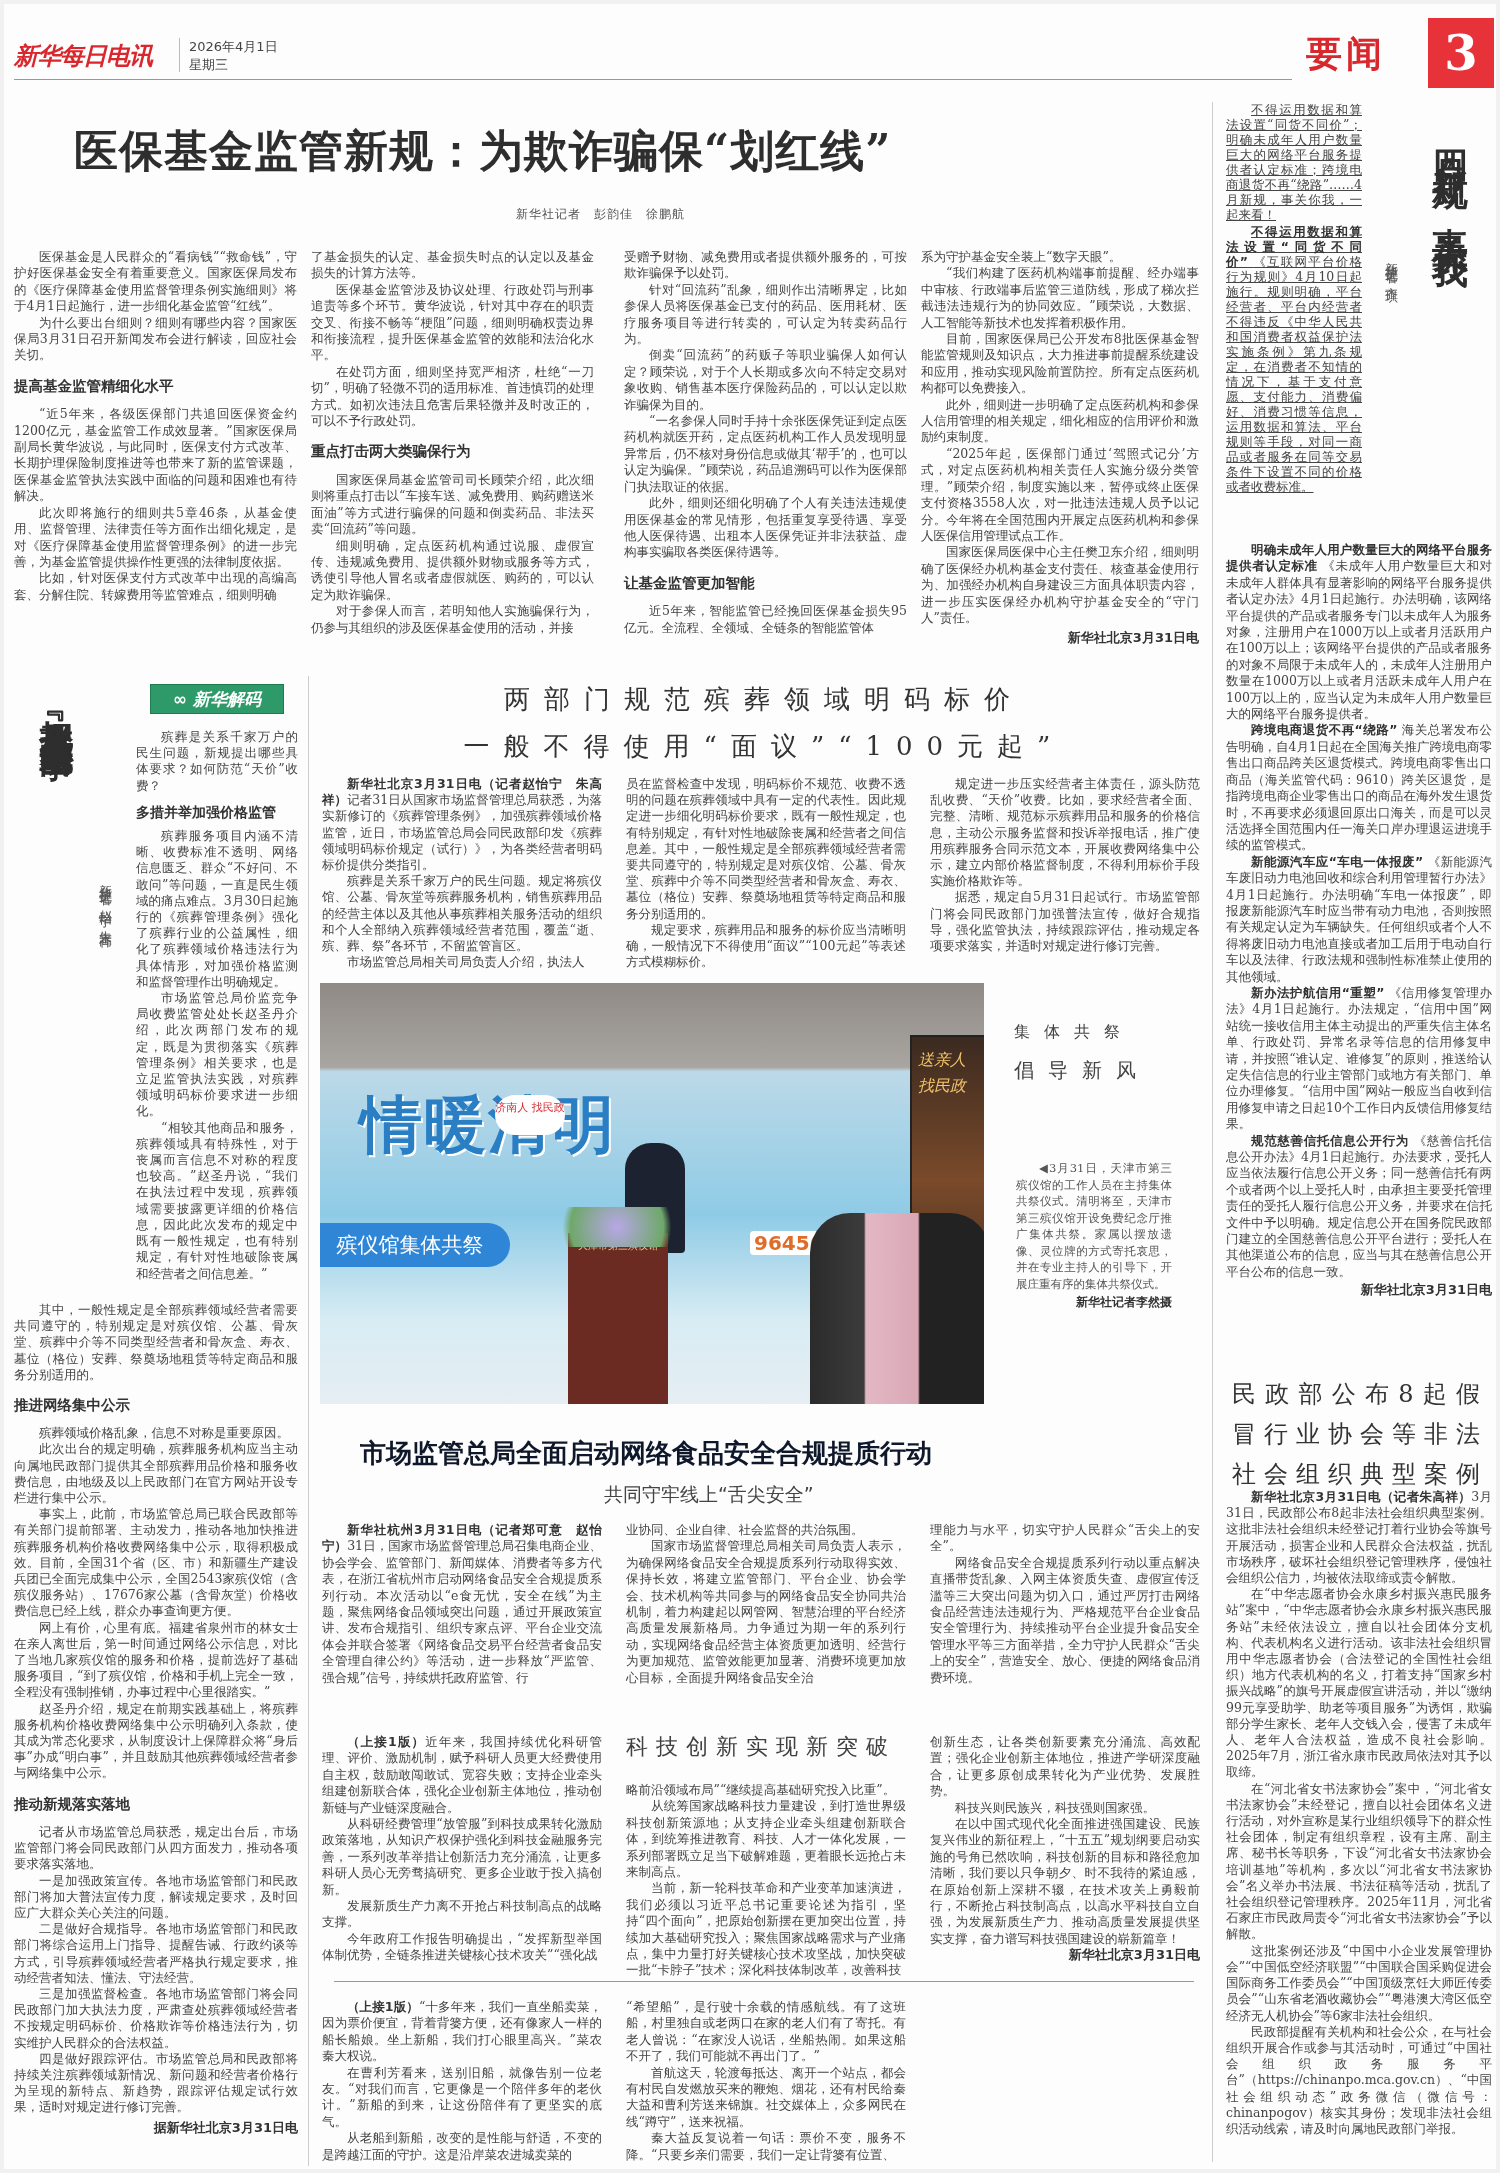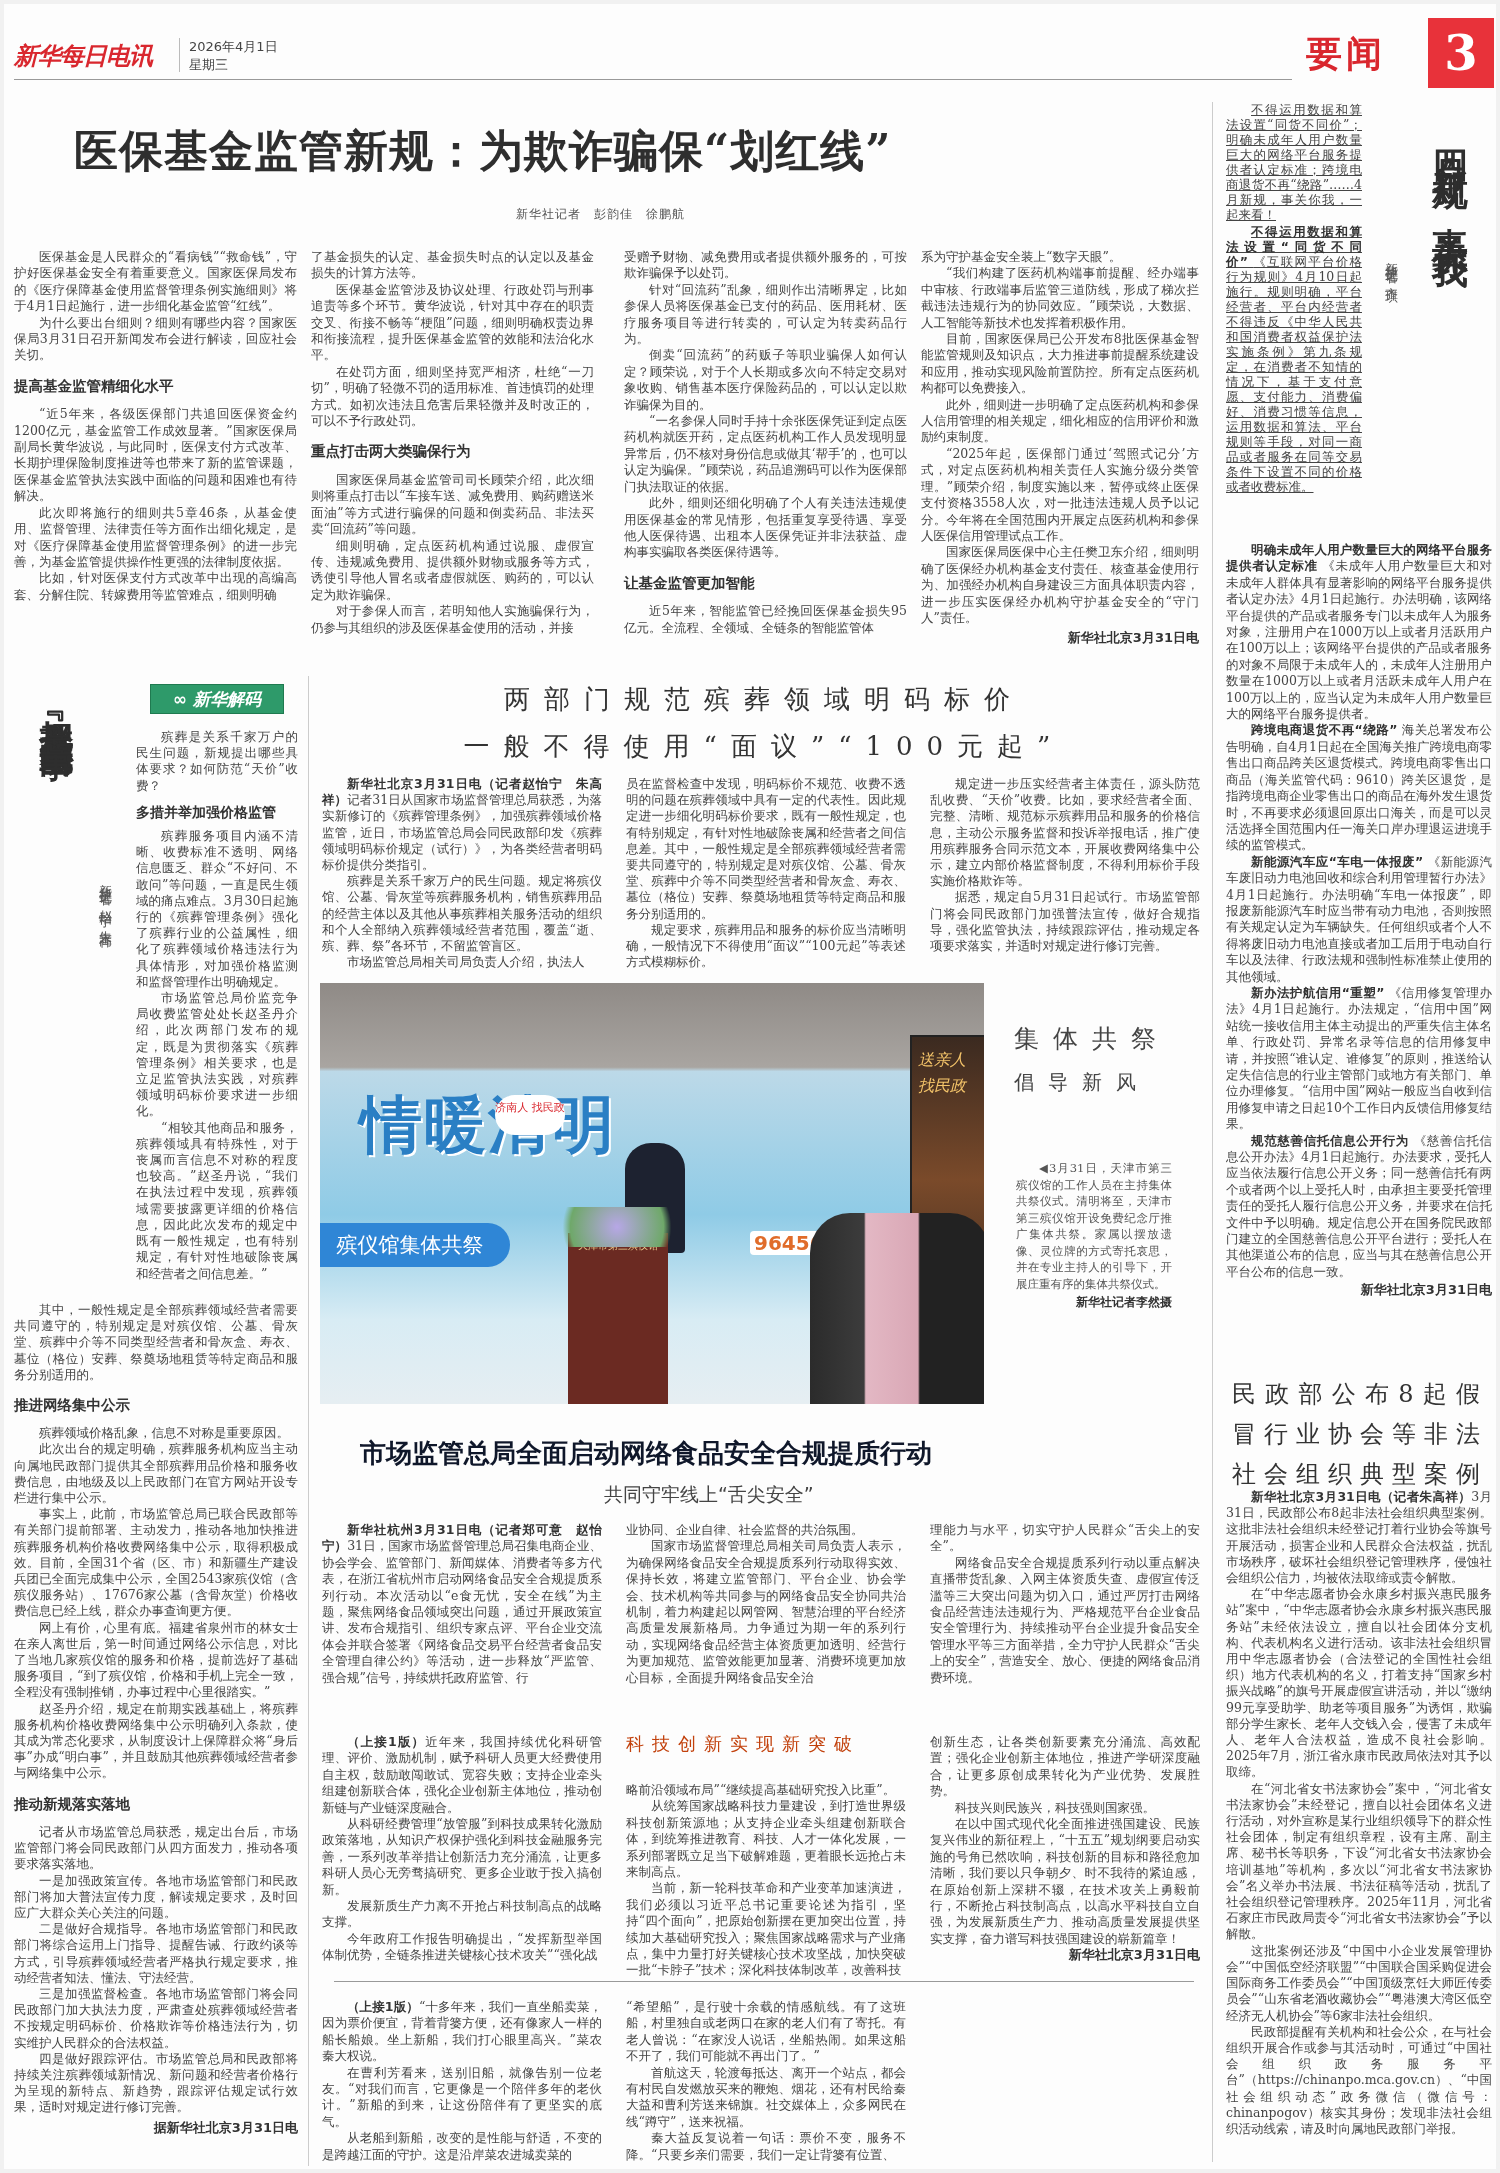--- a/index.html
+++ b/index.html
@@ -162,21 +162,21 @@
       <div style="color:#f4c46a;font-size:16px;font-style:italic;padding:10px 6px;line-height:26px;">送亲人 找民政</div>
     </div>
     <div class="abs" style="left:305px;top:160px;width:60px;height:110px;background:#1d2230;border-radius:26px 26px 4px 4px;"></div>
     <div class="abs" style="left:248px;top:250px;width:100px;height:180px;background:#6b2a22;">
       <div style="color:#e9c98c;font-size:10px;text-align:center;padding-top:6px;">天津市第三殡仪馆</div>
     </div>
     <div class="abs" style="left:222px;top:224px;width:150px;height:40px;background:radial-gradient(circle,#b7a7e6 0%,#6fa86a 60%,transparent 70%);"></div>
     <div class="abs" style="left:490px;top:230px;width:180px;height:200px;background:linear-gradient(90deg,#2b2b2b 0%,#3c3c3c 30%,#e3b8c4 31%,#d9a7b5 60%,#222 61%);border-radius:40px 40px 0 0;"></div>
   </div>
   <div class="abs" style="left:1010px;top:1018px;width:170px;">
-    <div style="font-size:25px;letter-spacing:14px;color:#444;">集体共祭</div>
+    <div style="font-size:16px;letter-spacing:14px;color:#444;">集体共祭</div>
     <div style="font-size:20px;letter-spacing:14px;color:#444;margin-top:14px;">倡导新风</div>
   </div>
   <div class="abs p" style="left:1012px;top:1156px;width:156px;font-size:11.5px;line-height:16.5px;color:#555;">
     <p><span>◀</span><span>3月31日，天津市第三殡仪馆的工作人员在主持集体共祭仪式。清明将至，天津市第三殡仪馆开设免费纪念厅推广集体共祭。家属以摆放遗像、灵位牌的方式寄托哀思，并在专业主持人的引导下，开展庄重有序的集体共祭仪式。</span></p>
     <div class="dateline" style="font-size:12px;margin-top:2px;">新华社记者李然摄</div>
   </div>
 
   <div class="abs" style="left:356px;top:1432px;font-family:'DejaVu Serif',serif;font-weight:bold;font-size:26px;color:#0f172a;">市场监管总局全面启动网络食品安全合规提质行动</div>
   <div class="abs" style="left:600px;top:1478px;font-family:'DejaVu Sans',sans-serif;font-size:19px;color:#444;">共同守牢线上“舌尖安全”</div>
   <div class="abs p" style="left:318px;top:1518px;width:280px;font-size:12.5px;line-height:16.4px;">
@@ -190,21 +190,21 @@
     <p class="ni">理能力与水平，切实守护人民群众“舌尖上的安全”。</p>
     <p>网络食品安全合规提质系列行动以重点解决直播带货乱象、入网主体资质失查、虚假宣传泛滥等三大突出问题为切入口，通过严厉打击网络食品经营违法违规行为、严格规范平台企业食品安全管理行为、持续推动平台企业提升食品安全管理水平等三方面举措，全力守护人民群众“舌尖上的安全”，营造安全、放心、便捷的网络食品消费环境。</p>
   </div>
 
   <div class="abs p" style="left:318px;top:1730px;width:280px;font-size:12.5px;line-height:16.4px;">
     <p><span class="lead">（上接1版）</span><span>近年来，我国持续优化科研管理、评价、激励机制，赋予科研人员更大经费使用自主权，鼓励敢闯敢试、宽容失败；支持企业牵头组建创新联合体，强化企业创新主体地位，推动创新链与产业链深度融合。</span></p>
     <p>从科研经费管理“放管服”到科技成果转化激励政策落地，从知识产权保护强化到科技金融服务完善，一系列改革举措让创新活力充分涌流，让更多科研人员心无旁骛搞研究、更多企业敢于投入搞创新。</p>
     <p>发展新质生产力离不开抢占科技制高点的战略支撑。</p>
     <p>今年政府工作报告明确提出，“发挥新型举国体制优势，全链条推进关键核心技术攻关”“强化战</p>
   </div>
-  <div class="abs" style="left:622px;top:1728px;font-size:18px;letter-spacing:8px;color:#c2410c;">科技创新实现新突破</div>
+  <div class="abs" style="left:622px;top:1728px;font-size:22px;letter-spacing:8px;color:#404040;">科技创新实现新突破</div>
   <div class="abs p" style="left:622px;top:1778px;width:280px;font-size:12.5px;line-height:16.4px;">
     <p class="ni">略前沿领域布局”“继续提高基础研究投入比重”。</p>
     <p>从统筹国家战略科技力量建设，到打造世界级科技创新策源地；从支持企业牵头组建创新联合体，到统筹推进教育、科技、人才一体化发展，一系列部署既立足当下破解难题，更着眼长远抢占未来制高点。</p>
     <p>当前，新一轮科技革命和产业变革加速演进，我们必须以习近平总书记重要论述为指引，坚持“四个面向”，把原始创新摆在更加突出位置，持续加大基础研究投入；聚焦国家战略需求与产业痛点，集中力量打好关键核心技术攻坚战，加快突破一批“卡脖子”技术；深化科技体制改革，改善科技</p>
   </div>
   <div class="abs p" style="left:926px;top:1730px;width:270px;font-size:12.5px;line-height:16.4px;">
     <p class="ni">创新生态，让各类创新要素充分涌流、高效配置；强化企业创新主体地位，推进产学研深度融合，让更多原创成果转化为产业优势、发展胜势。</p>
     <p>科技兴则民族兴，科技强则国家强。</p>
     <p>在以中国式现代化全面推进强国建设、民族复兴伟业的新征程上，“十五五”规划纲要启动实施的号角已然吹响，科技创新的目标和路径愈加清晰，我们要以只争朝夕、时不我待的紧迫感，在原始创新上深耕不辍，在技术攻关上勇毅前行，不断抢占科技制高点，以高水平科技自立自强，为发展新质生产力、推动高质量发展提供坚实支撑，奋力谱写科技强国建设的崭新篇章！</p>
     <div class="dateline" style="font-size:13px;">新华社北京3月31日电</div>

